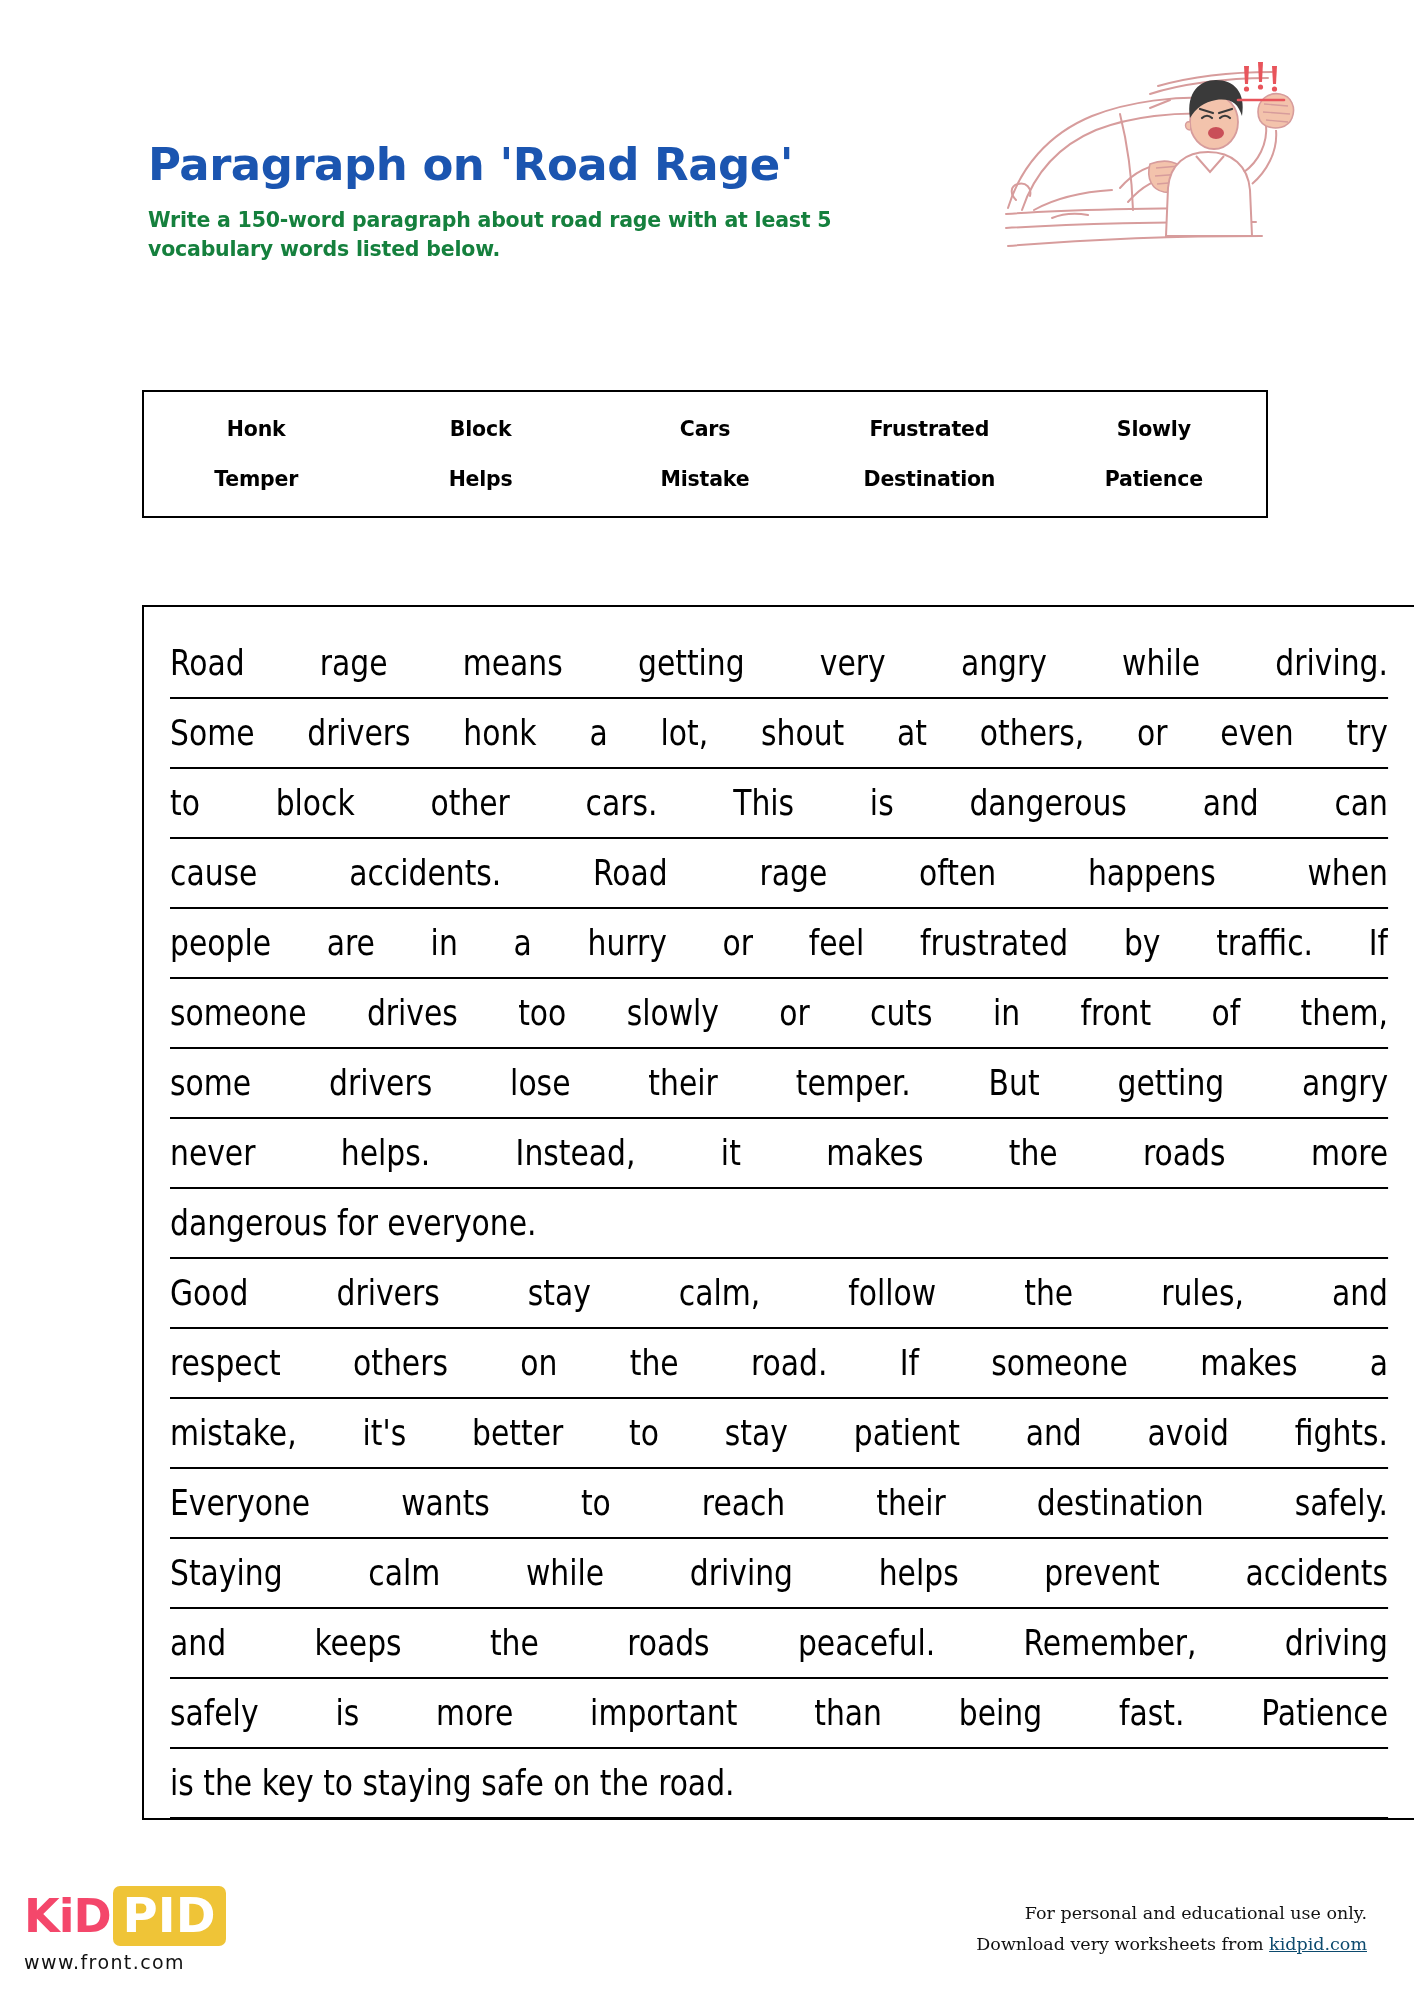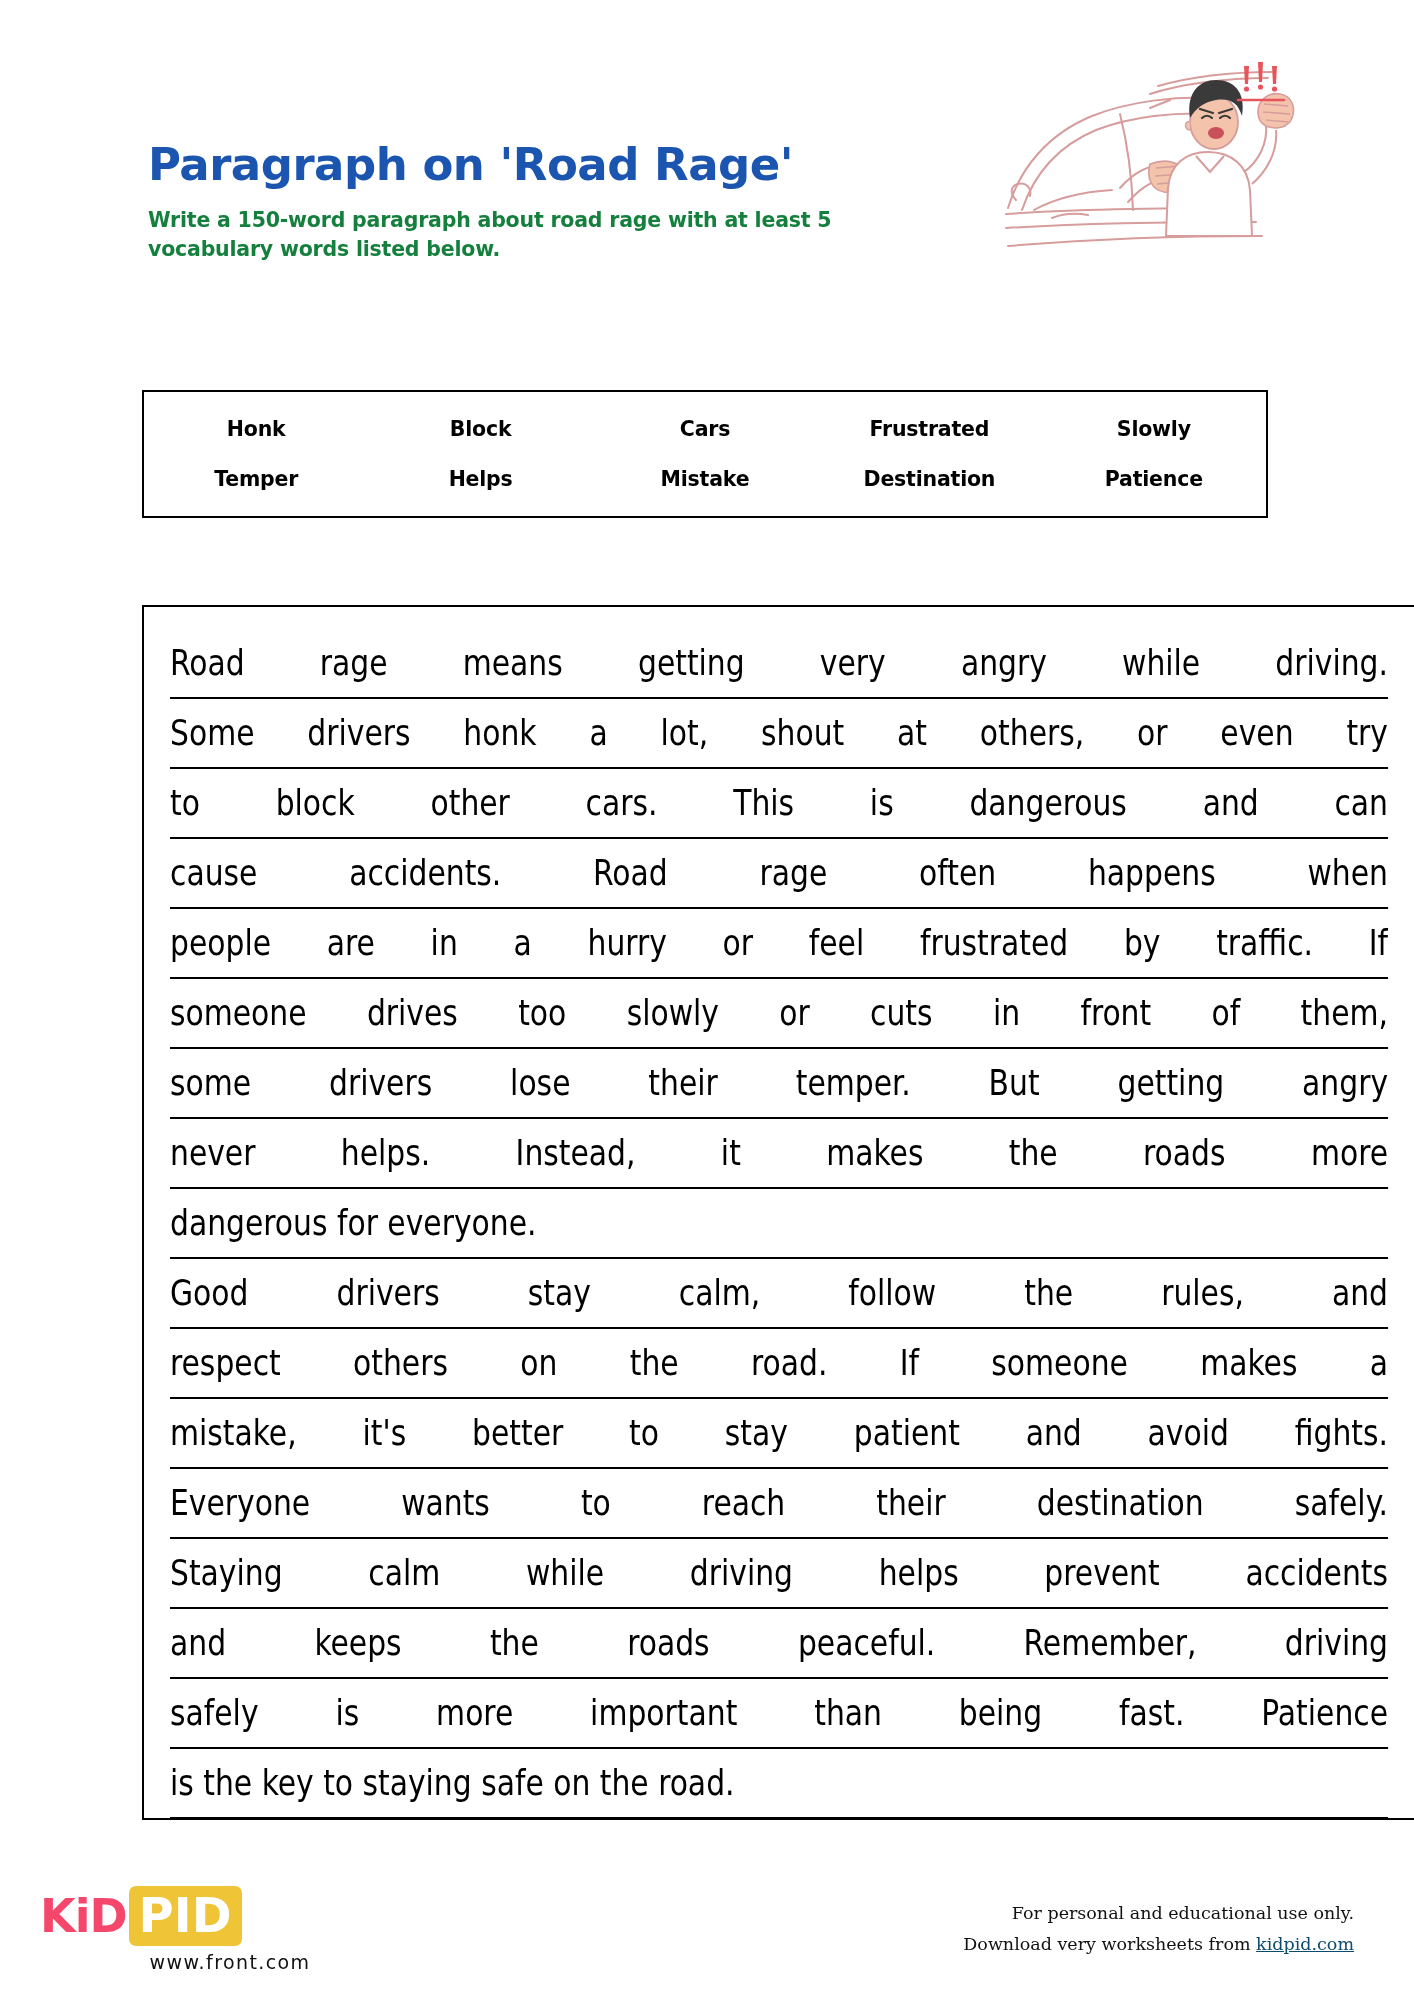--- a/index.html
+++ b/index.html
@@ -113,24 +113,23 @@
     width: 108.7%;
   }
   .answer-line.flush {
     display: block;
   }
   .answer-line span.w { display: inline-block; }
 
   
   .footer-logo {
     position: absolute;
-    left: 40px;
+    left: 24px;
     top: 1890px;
     width: 380px;
-    text-align: center;
   }
   .logo-marks {
     display: flex;
     align-items: center;
     height: 52px;
   }
   .logo-kid {
     font-family: "DejaVu Sans", sans-serif;
     font-size: 46px;
     font-weight: bold;
@@ -152,21 +151,21 @@
   }
   .logo-url {
     font-family: "DejaVu Sans", sans-serif;
     font-size: 19px;
     color: #111111;
     letter-spacing: 1.4px;
     margin-top: 9px;
   }
   .footer-note {
     position: absolute;
-    right: 60px;
+    right: 47px;
     top: 1898px;
     text-align: right;
     font-family: "DejaVu Serif", serif;
     font-size: 17.5px;
     color: #111111;
     line-height: 1.75;
   }
   .footer-note a,
   .footer-link {
     color: #0c4a6e;

